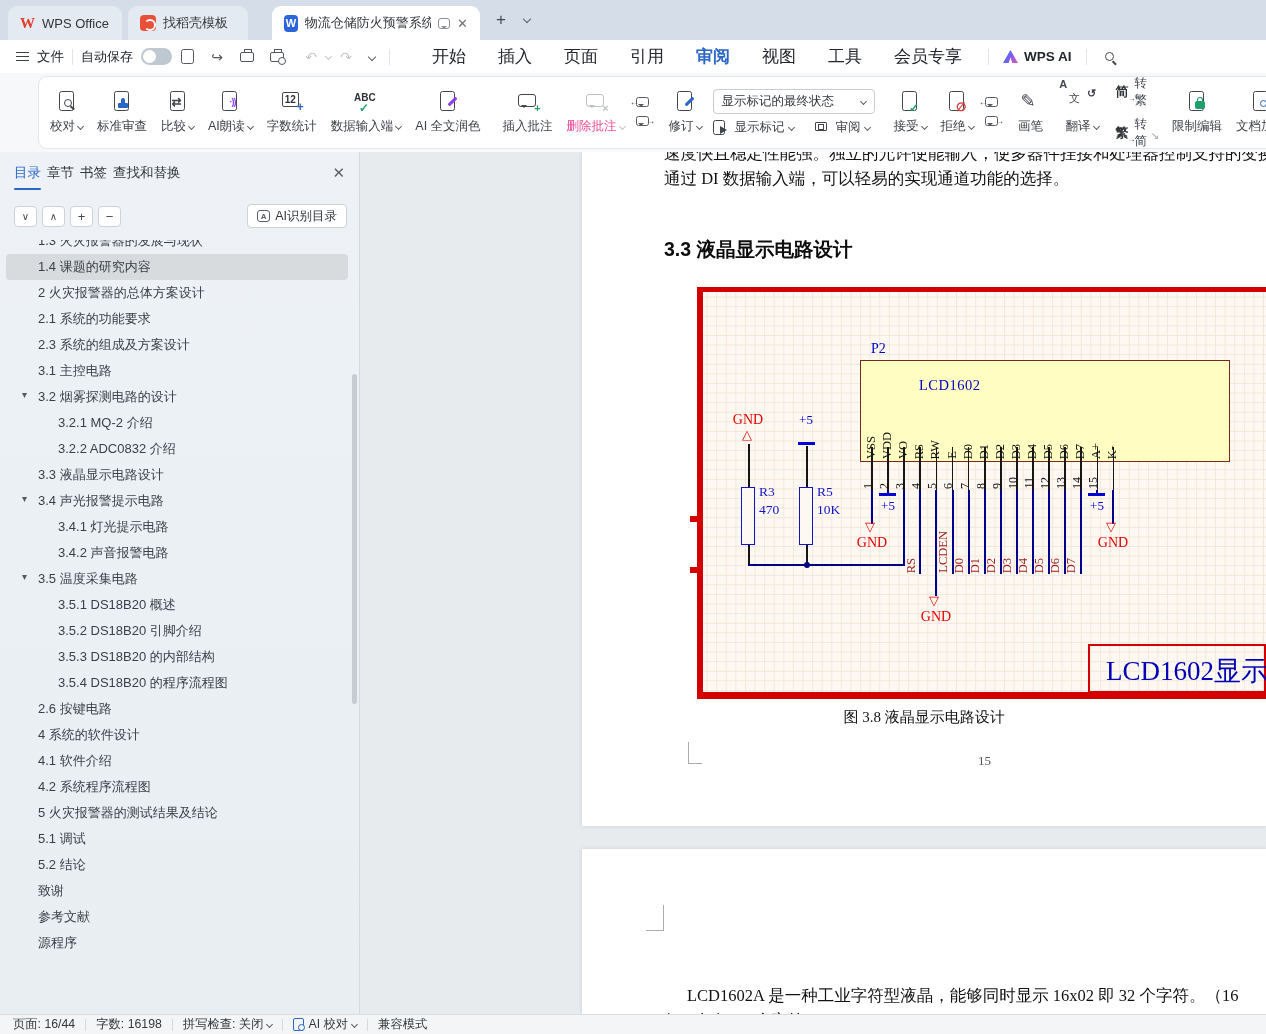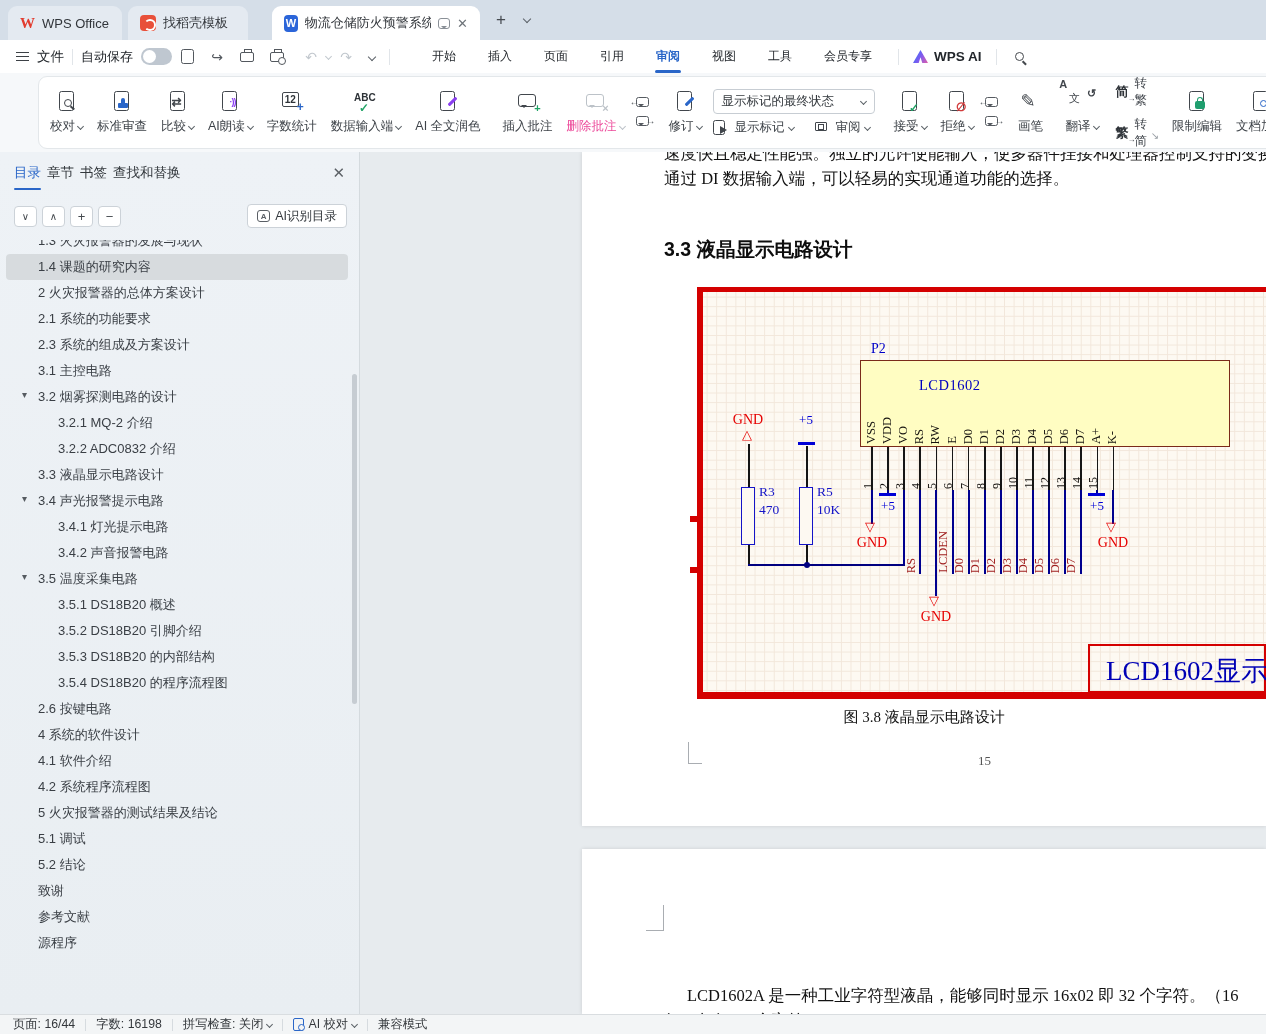--- a/index.html
+++ b/index.html
@@ -28,21 +28,21 @@
   .mtext{font-size:13.5px;color:#23272c}
   .toggle{width:31px;height:17px;border-radius:9px;background:#bfc7d0;position:relative;margin-left:8px}
   .toggle::after{content:"";position:absolute;left:2px;top:2px;width:13px;height:13px;border-radius:50%;background:#fff}
   .qico{width:18px;height:18px;position:relative;margin:0 6px;color:#53585e;font-size:14px;display:flex;align-items:center;justify-content:center}
   .ico-doc-sm{width:13px;height:15px;border:1.4px solid #53585e;border-radius:2.5px}
   .printer{width:14px;height:10px;border:1.4px solid #53585e;border-radius:2px;position:relative}
   .printer::before{content:"";position:absolute;left:2.5px;top:-4px;width:6px;height:3px;border:1.4px solid #53585e;border-bottom:none}
   .printer.mag::after{content:"";position:absolute;right:-3px;bottom:-4px;width:6px;height:6px;border:1.4px solid #53585e;border-radius:50%;background:#fff}
   .gray{color:#c2c8ce}
   .mtabs{display:flex;margin-left:18px}
-  .mtab{font-size:12px;color:#23272c;padding:7px 16px;position:relative;cursor:default}
+  .mtab{font-size:17px;color:#23272c;padding:7px 16px;position:relative;cursor:default}
   .mtab.active{color:#2a66c8;font-weight:bold}
   .mtab.active::after{content:"";position:absolute;left:50%;margin-left:-13px;bottom:-1px;width:26px;height:3px;border-radius:2px;background:#2a66c8}
   .ailogo{width:15px;height:13px;background:linear-gradient(120deg,#2a7bf6,#7b5bf0,#e05fa9);clip-path:polygon(50% 0,100% 100%,62% 100%,50% 55%,38% 100%,0 100%)}
   .searchic{width:9px;height:9px;border:1.6px solid #45494e;border-radius:50%;position:relative}
   .searchic::after{content:"";position:absolute;right:-4px;bottom:-4px;width:5px;height:1.6px;background:#45494e;transform:rotate(45deg)}
   
   #ribbon{position:absolute;left:0;top:73px;width:1266px;height:79px;background:#f6f8fa}
   #ribboncard{position:absolute;left:38px;top:3px;width:1240px;height:73px;background:#fff;border:1px solid #e3e7ea;border-radius:9px;display:flex;align-items:center;overflow:hidden}
   .rgroup{display:flex;align-items:center;height:62px}
   .rdiv{width:1px;height:52px;background:#e7eaed;margin:0 4px}
@@ -116,21 +116,21 @@
   .dochead{position:absolute;font-size:19.5px;font-weight:bold;color:#0d0d0d;white-space:nowrap;font-family:"Liberation Sans",sans-serif}
   .caption{position:absolute;left:0;width:100%;text-align:center;font-family:"Liberation Serif",serif;font-size:15px;color:#121212}
   .pagenum{position:absolute;font-family:"Liberation Serif",serif;font-size:13px;color:#555}
   .corner16{position:absolute;left:106px;top:590px;width:14px;height:22px;border-left:1px solid #a9adb2;border-bottom:1px solid #a9adb2}
   .corner17{position:absolute;left:64px;top:56px;width:18px;height:26px;border-right:1px solid #a9adb2;border-bottom:1px solid #a9adb2}
   
   #schem{position:absolute;left:115px;top:135px;width:569px;height:412px}
   #schemgrid{position:absolute;left:0;top:0;width:569px;height:412px;background-color:#fdf9f2;background-image:linear-gradient(#f2e7db 1px,transparent 1px),linear-gradient(90deg,#f2e7db 1px,transparent 1px);background-size:9.6px 9.6px}
   .sbord{position:absolute;background:#d40000}
   .tick{position:absolute;left:-7px;width:8px;height:6px;background:#d40000}
-  #lcdbox{position:absolute;left:163px;top:73px;width:370px;height:87px;background:#fffdc2;border:1.3px solid #7a2a1a}
+  #lcdbox{position:absolute;left:163px;top:73px;width:370px;height:102px;background:#fffdc2;border:1.3px solid #7a2a1a}
   #chipname{position:absolute;left:58px;top:16px;font-family:"Liberation Serif",serif;font-size:14.5px;color:#0000c0;letter-spacing:.5px}
   .vt{writing-mode:vertical-rl;transform:rotate(180deg);display:block}
   #pinnames{position:absolute;left:2.5px;bottom:2px;width:258px;height:62px;display:flex}
   #pinnames .cell{width:16.1px;display:flex;align-items:flex-end;justify-content:center}
   #pinnames .cell span{font-family:"Liberation Serif",serif;font-size:12.5px;color:#14110e}
   #pinnums{position:absolute;left:167px;top:160px;width:258px;height:43px;display:flex}
   #pinnums .cell{width:16.1px;position:relative}
   #pinnums .cell::before{content:"";position:absolute;left:7.2px;top:0;width:1.7px;height:43px;background:#161616}
   #pinnums .cell span{position:absolute;left:-3px;bottom:1px;font-family:"Liberation Serif",serif;font-size:12px;color:#14110e}
   .w{position:absolute;width:1.7px;background:#00008f}

